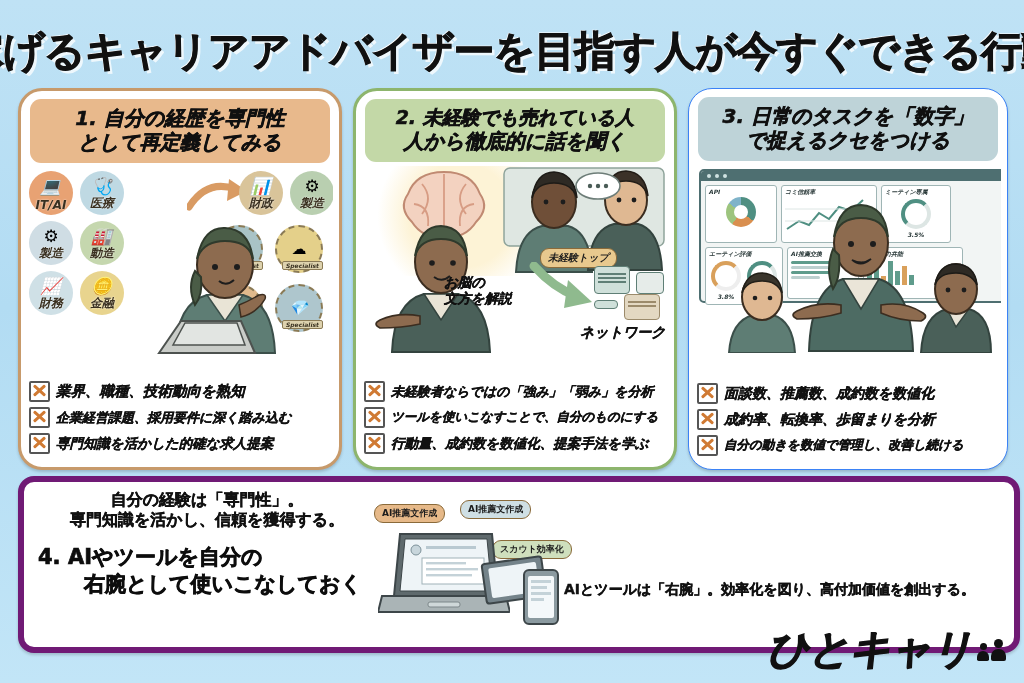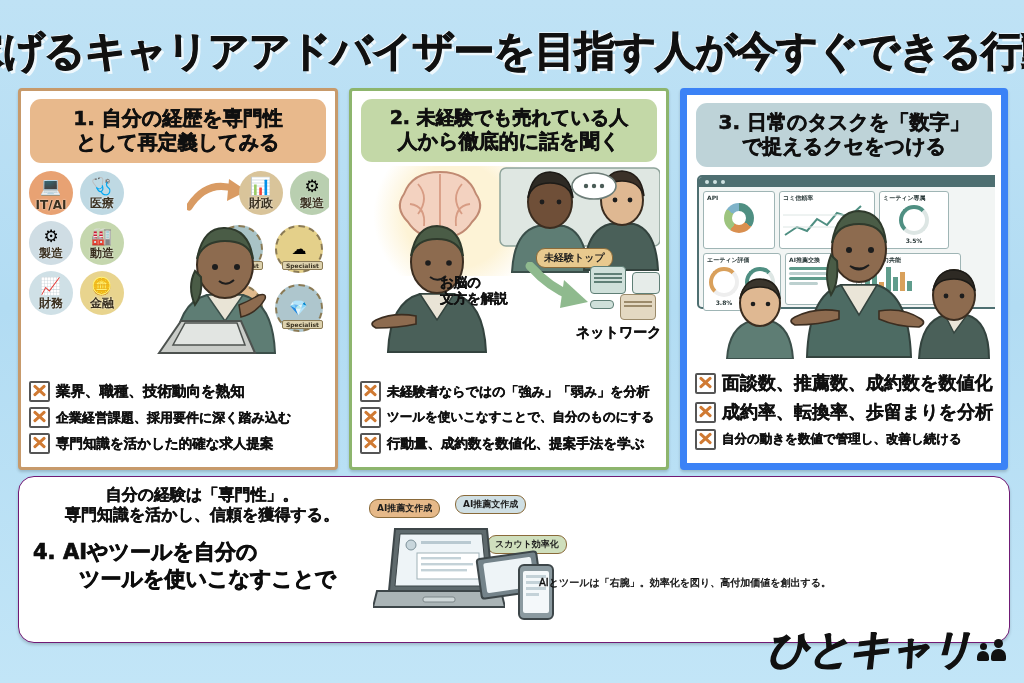--- a/index.html
+++ b/index.html
@@ -19,27 +19,28 @@
     white-space:nowrap;
     text-shadow:3px 3px 0 rgba(255,255,255,.75), -1px -1px 0 #fff;
     -webkit-text-stroke:1px #111;
   }
   
   .panels{
     position:absolute;left:18px;top:88px;width:990px;height:382px;
     display:flex;gap:11px;
   }
   .panel{
-    flex:1;background:#ffffff;border-radius:4px;position:relative;
+    flex:1;background:#ffffff;border-radius:24px;position:relative;
     box-shadow:0 2px 3px rgba(0,0,0,.18);
     overflow:hidden;
+    font-style:italic;
   }
   .panel.p1{border:3px solid #c79a6b;}
   .panel.p2{border:3px solid #8db56d;}
-  .panel.p3{border:7px solid #3b82f6;}
+  .panel.p3{border:1px solid #3b82f6;}
   .panel-head{
     margin:8px 9px 0 9px;border-radius:11px;padding:7px 4px 8px 4px;
     text-align:center;line-height:1.22;
   }
   .p1 .panel-head{background:#e8b98c;}
   .p2 .panel-head{background:#c3d8a7;}
   .p3 .panel-head{background:#bed3d8;}
   .panel-head .hl{
     display:block;font-size:20px;font-weight:bold;color:#101010;
     -webkit-text-stroke:.6px #101010;white-space:nowrap;
@@ -54,36 +55,36 @@
     position:relative;border-radius:2px;
   }
   .cbox:before,.cbox:after{
     content:"";position:absolute;left:1px;top:6px;width:15px;height:3px;
     background:#d07a33;border-radius:1px;
   }
   .cbox:before{transform:rotate(42deg);}
   .cbox:after{transform:rotate(-42deg);}
   .btext{font-size:14.5px;font-weight:bold;color:#111;white-space:nowrap;
     -webkit-text-stroke:.35px #111;}
-  .p3 .btext,.p2 .btext{font-size:18px;}
+  .p3 .btext,.p2 .btext{font-size:14px;}
   
   .bottom{
     position:absolute;left:18px;top:476px;width:990px;height:165px;
-    background:#ffffff;border:1px solid #701a75;border-radius:16px;
+    background:#ffffff;border:6px solid #701a75;border-radius:16px;
     box-shadow:0 2px 3px rgba(0,0,0,.18);overflow:hidden;
   }
   .bl-text{position:absolute;left:18px;top:8px;width:330px;text-align:center;line-height:1.25;}
   .bl-text .l{display:block;font-size:16px;font-weight:bold;color:#111;-webkit-text-stroke:.4px #111;}
   .bl-num{position:absolute;left:14px;top:62px;width:345px;line-height:1.3;}
   .bl-num .l{display:block;font-size:21px;font-weight:bold;color:#0d0d0d;-webkit-text-stroke:.7px #0d0d0d;}
   .bl-num .l2{padding-left:46px;}
   .br-bullets{position:absolute;left:568px;top:8px;width:410px;}
   .br-bullets .bullet{margin-bottom:6px;}
   .br-bullets .btext{font-size:15px;}
-  .br-final{position:absolute;left:520px;top:99px;font-size:10px;font-weight:normal;color:#111;
+  .br-final{position:absolute;left:540px;top:99px;font-size:14px;font-weight:bold;color:#111;
     -webkit-text-stroke:.4px #111;white-space:nowrap;}
   
   .logo{
     position:absolute;right:18px;bottom:6px;display:flex;align-items:center;gap:5px;
   }
   .logo .lt{font-size:41px;font-weight:bold;font-style:italic;color:#111;
     -webkit-text-stroke:1.2px #111;letter-spacing:-1px;}
   .logo .ppl{display:flex;gap:2px;align-items:flex-end;}
   .logo .ppl i{display:block;width:15px;height:22px;position:relative;}
   .logo .ppl i:before{content:"";position:absolute;left:3px;top:0;width:9px;height:9px;border-radius:50%;background:#111;}
@@ -457,21 +458,21 @@
 
 <div class="bottom">
 
   <div class="bl-text">
     <span class="l">自分の経験は「専門性」。</span>
     <span class="l">専門知識を活かし、信頼を獲得する。</span>
   </div>
 
   <div class="bl-num">
     <span class="l">4. AIやツールを自分の</span>
-    <span class="l l2">ツールを使いこなすことで</span>
+    <span class="l l2">右腕として使いこなしておく</span>
   </div>
 
   <div style="position:absolute;left:348px;top:22px;width:215px;height:120px;">
     <div class="pill" style="left:2px;top:0;background:#e6b989;font-size:9px;">AI推薦文作成</div>
     <div class="pill" style="left:88px;top:-4px;background:#cfdfe4;font-size:9px;">AI推薦文作成</div>
     <div class="pill" style="left:120px;top:36px;background:#cfdfbd;font-size:9px;">スカウト効率化</div>
 
     <svg style="position:absolute;left:6px;top:22px;" width="132" height="96" viewBox="0 0 132 96">
       <path d="M22 8 L114 8 L120 70 L16 70 Z" fill="#5f6a6d" stroke="#3d4649" stroke-width="2"></path>
       <path d="M27 13 L109 13 L114 65 L22 65 Z" fill="#eef4f7" stroke="#3d4649" stroke-width="1"></path>

